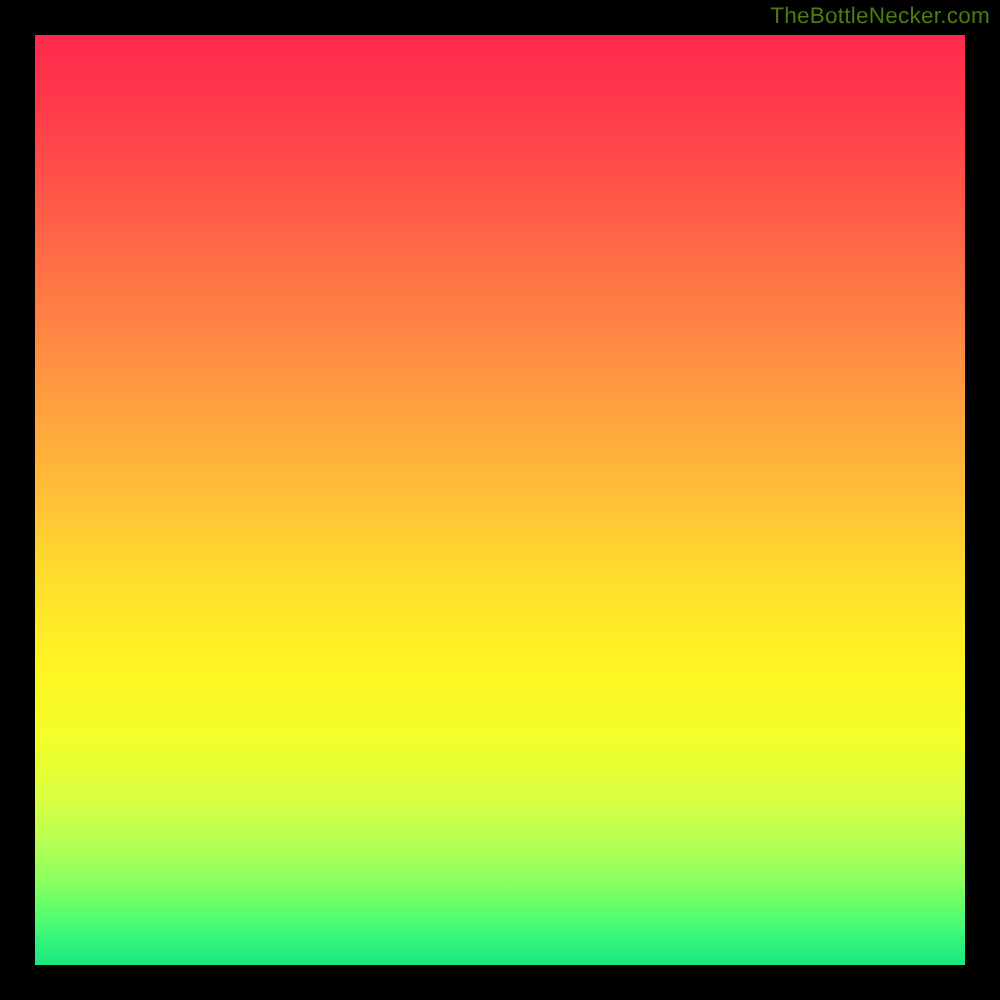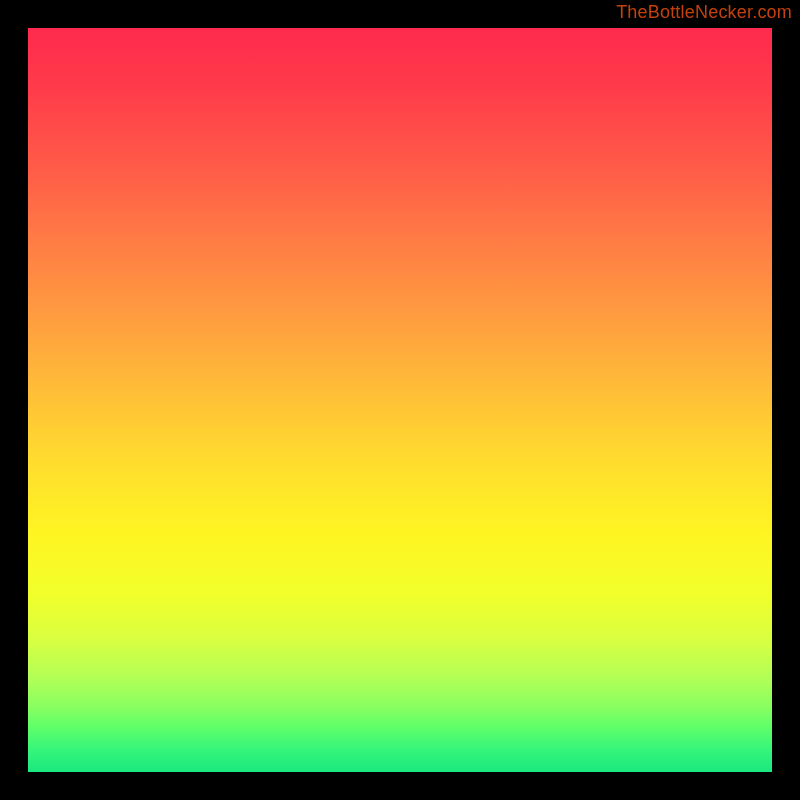--- a/index.html
+++ b/index.html
@@ -56,21 +56,21 @@
   }
   .curve {
     stroke: #000;
     stroke-width: 2.2;
     fill: none;
   }
   .watermark {
     position: absolute;
     top: 2px;
     right: 8px;
-    color: #c2410c;
+    color: #4d7c0f;
     font-size: 18px;
     letter-spacing: 0.2px;
     font-weight: 500;
   }
 </style>
 </head>
 <body>
 
 <div class="frame">
   <div class="plot">

